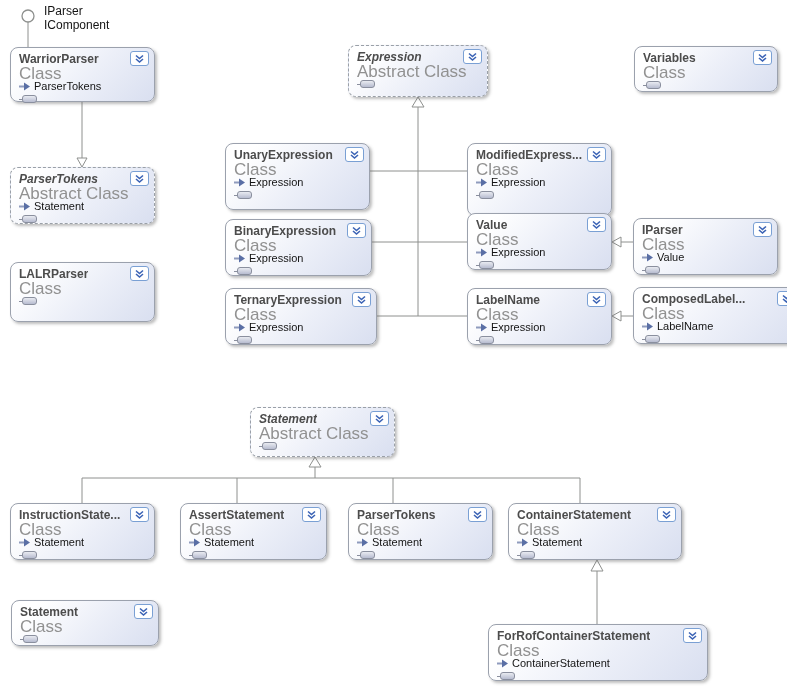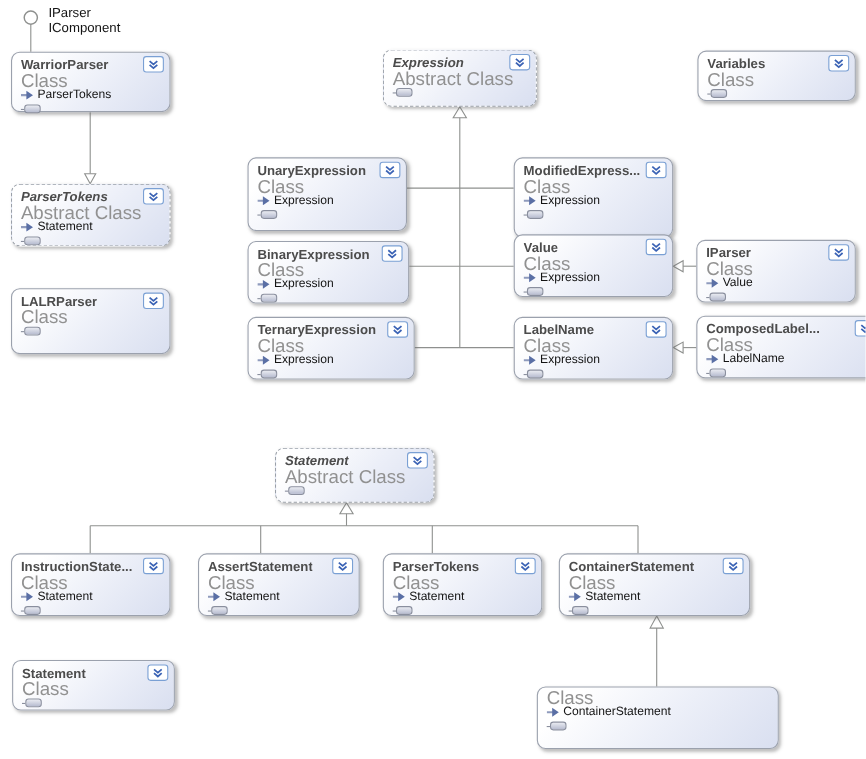--- a/index.html
+++ b/index.html
@@ -506,20 +506,29 @@
         </span>
       </div>
     <div class="stereo">Class</div>
     <div class="pillrow">
         <span class="pill-tail"></span>
         <span class="pill"></span>
       </div>
   </div>
 
   <div class="cbox" style="left:488px;top:624px;width:220px;height:57px">
+    <div class="row1">
+        <span class="title">ForRofContainerStatement</span>
+      <span class="chev">
+          <svg width="11" height="10" viewBox="0 0 11 10">
+            <path d="M2 1.5 L5.5 4.5 L9 1.5" stroke="#3b63b5" stroke-width="1.6" fill="none"></path>
+            <path d="M2 5 L5.5 8 L9 5" stroke="#3b63b5" stroke-width="1.6" fill="none"></path>
+          </svg>
+        </span>
+      </div>
     <div class="stereo">Class</div>
     <div class="baserow">
         <svg width="12" height="9" viewBox="0 0 12 9">
           <line x1="0" y1="4.5" x2="6" y2="4.5" stroke="#8f9bbd" stroke-width="2"></line>
           <polygon points="5,0.5 11,4.5 5,8.5" fill="#5a6fa5"></polygon>
         </svg>
         <span>ContainerStatement</span>
       </div>
     <div class="pillrow">
         <span class="pill-tail"></span>

